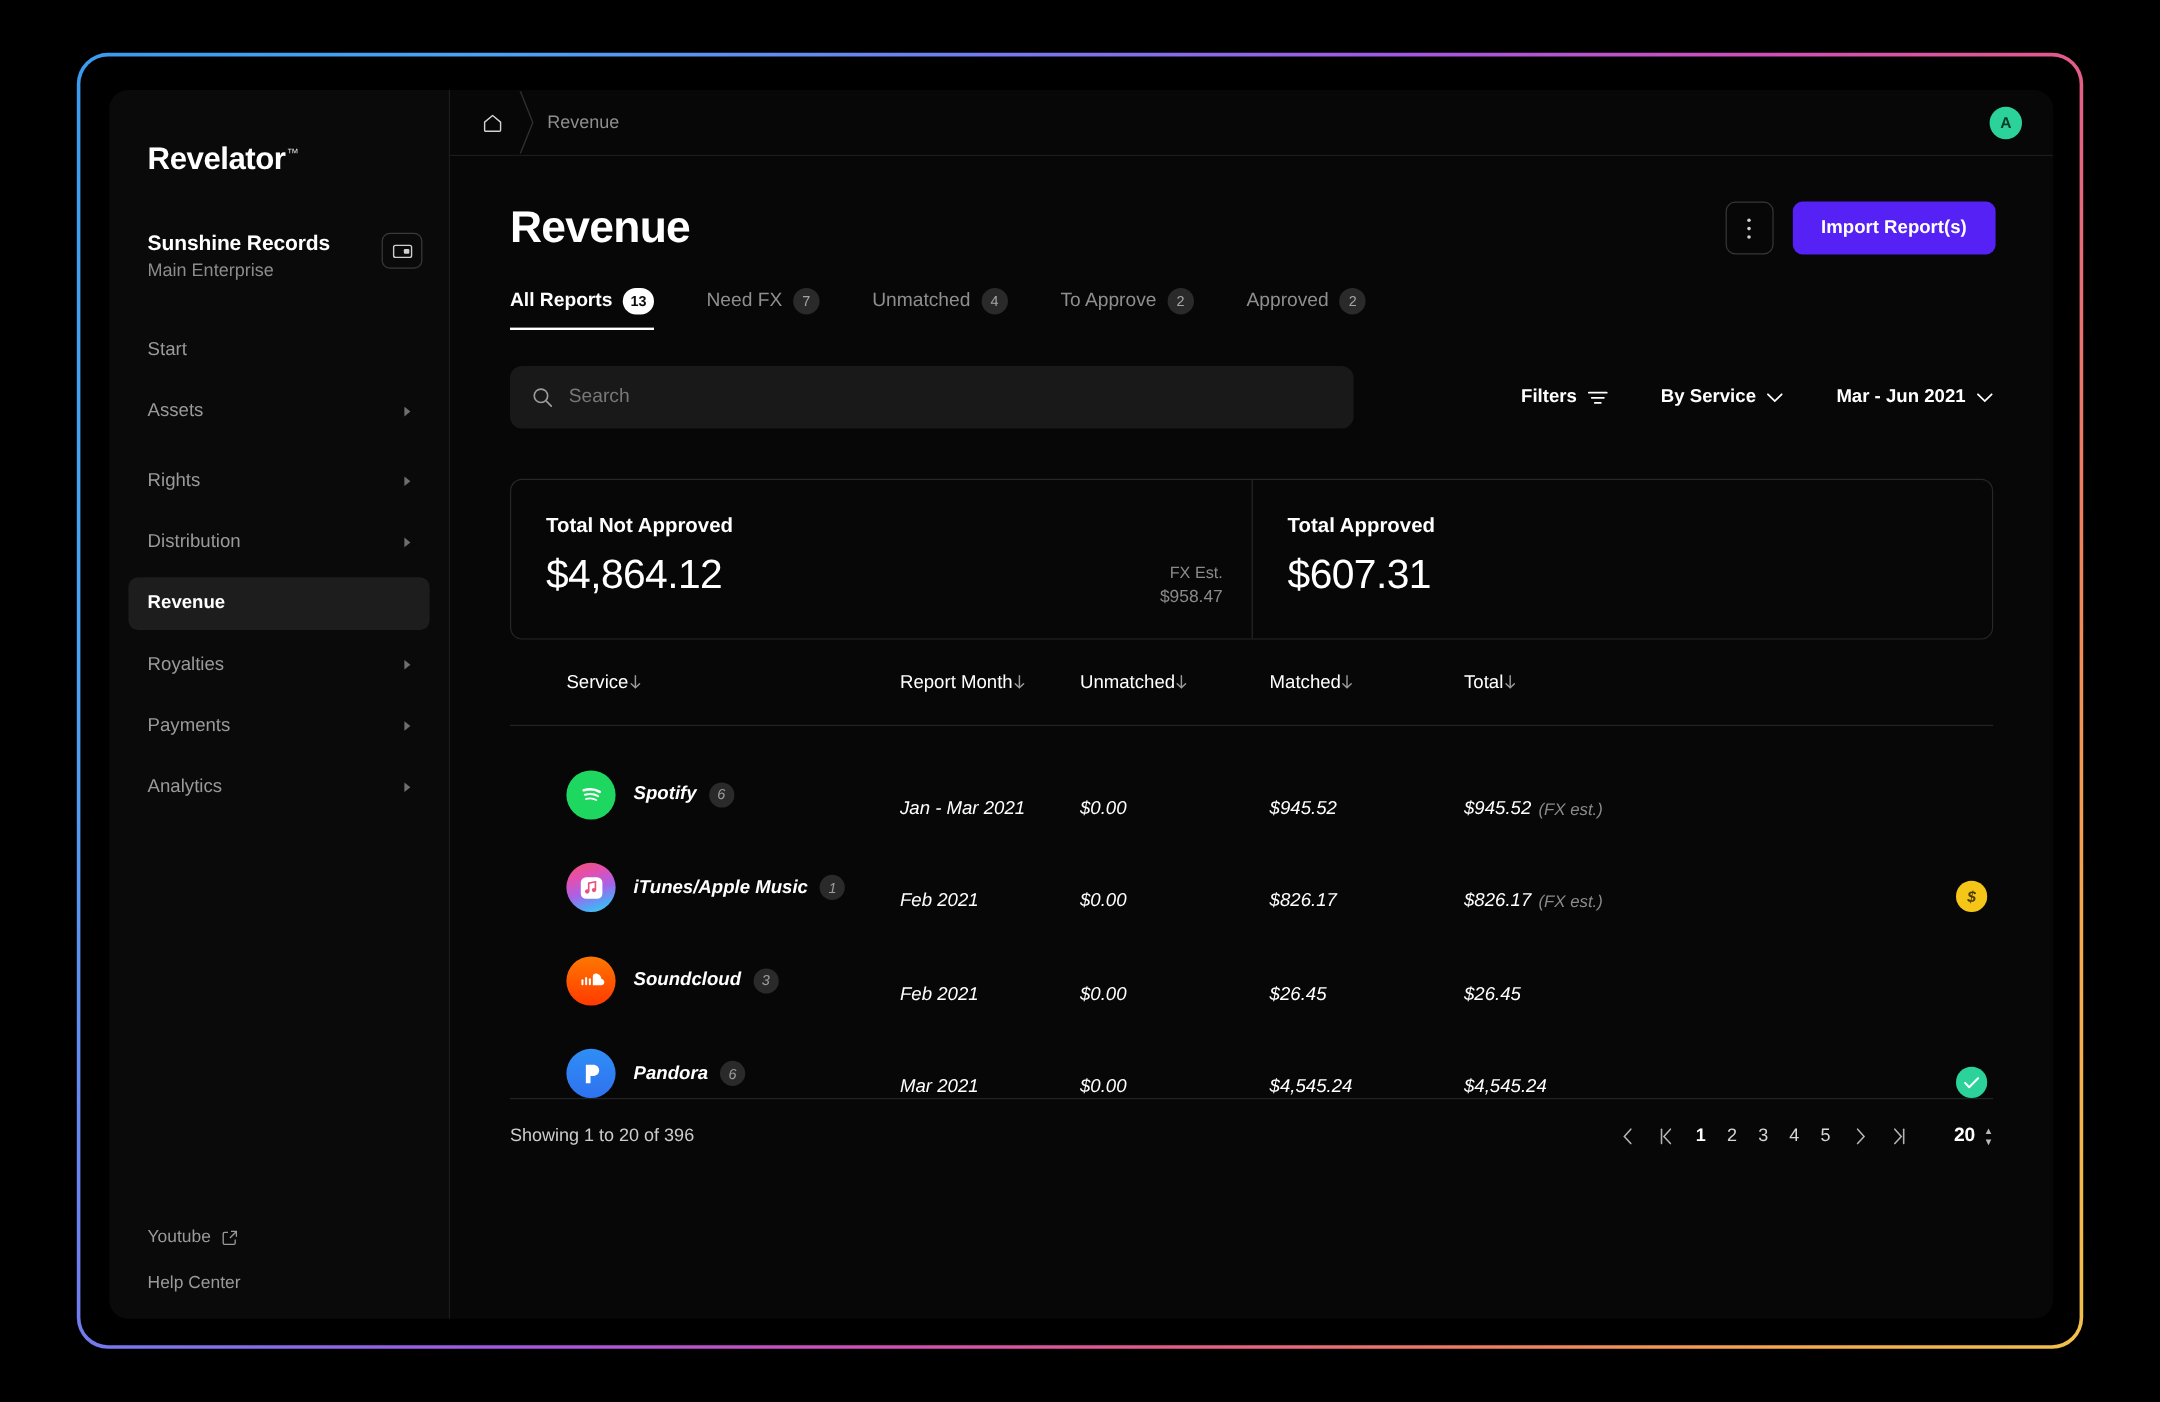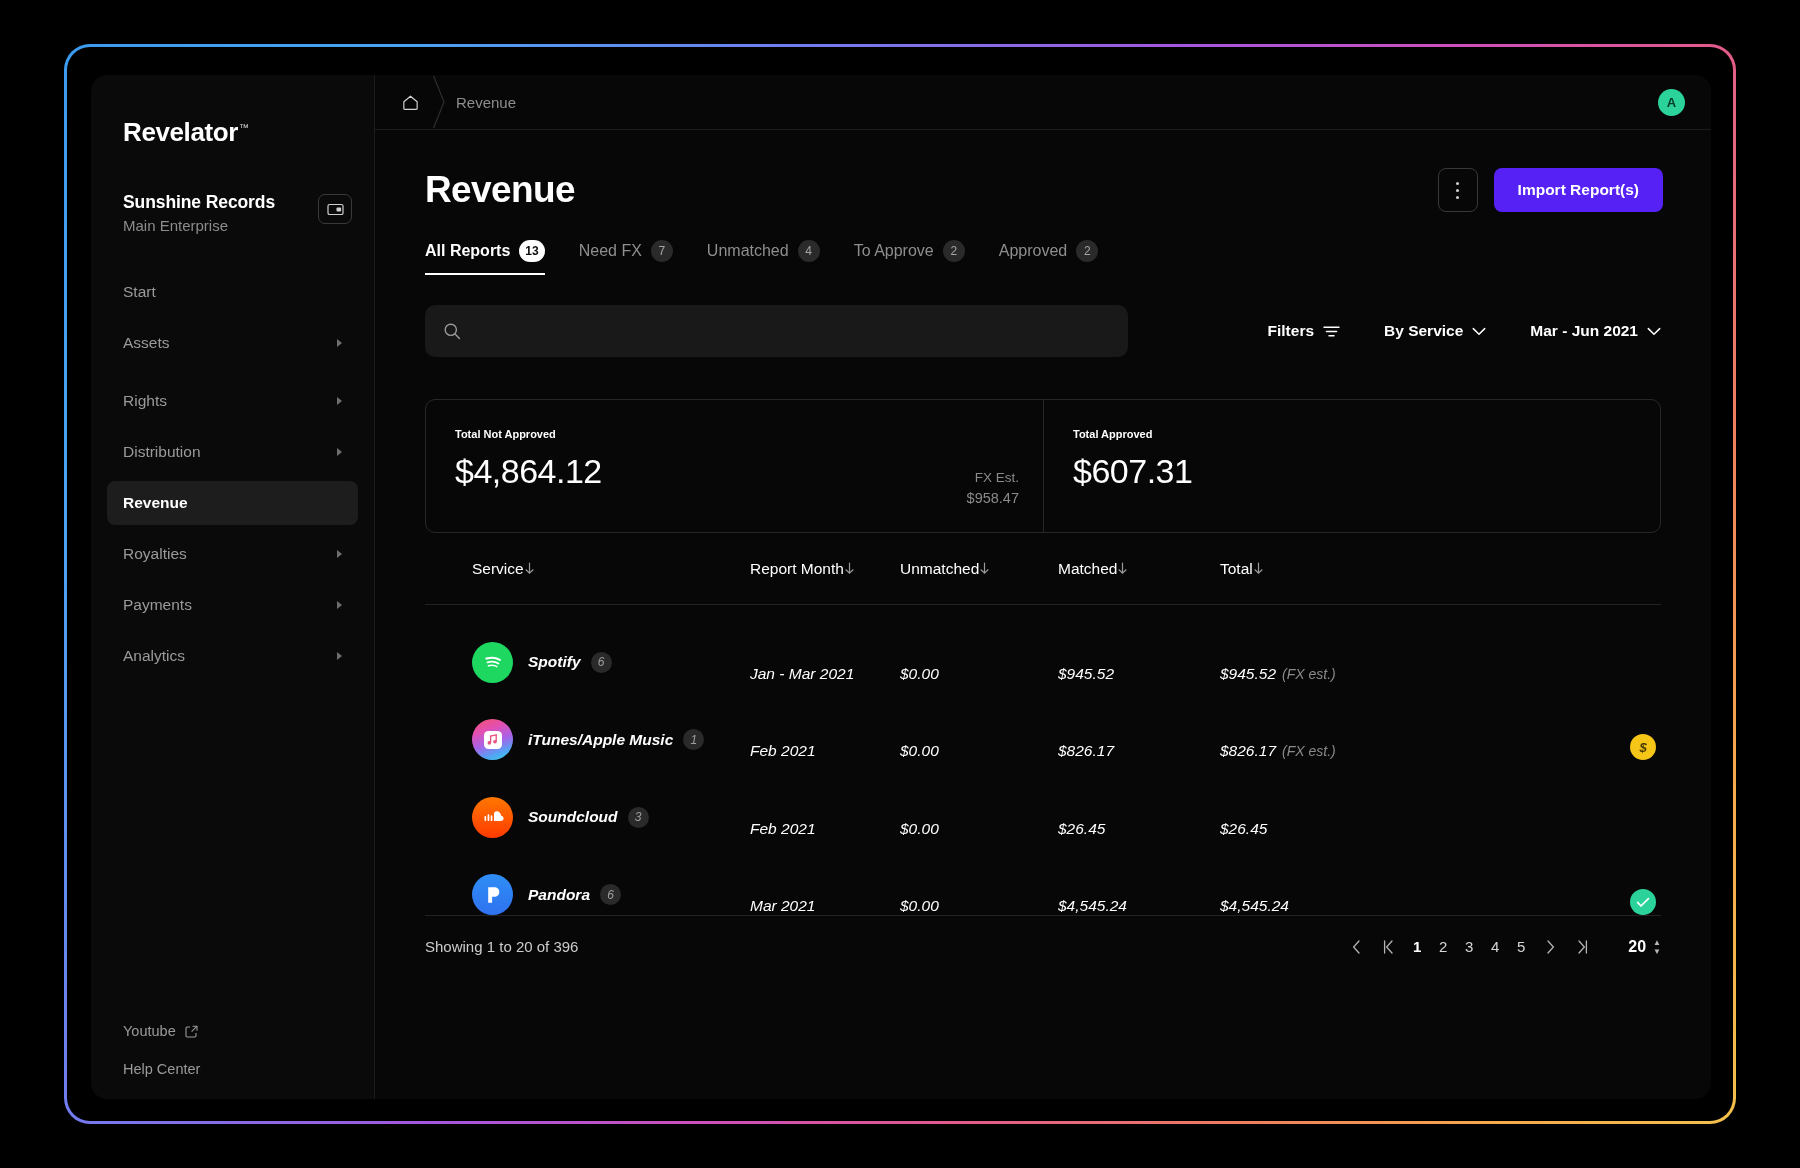--- a/index.html
+++ b/index.html
@@ -205,21 +205,21 @@
     display: flex; align-items: center;
     border: none;
     font-family: inherit;
   }
 
   
   #tabs {
     display: flex;
     align-items: flex-end;
     padding: 28px 0 0 50px;
-    gap: 34px;
+    gap: 44px;
     text-align: center;
   }
   .tab {
     display: flex;
     align-items: center;
     gap: 9px;
     padding-bottom: 13px;
     color: #8e8e8e;
     font-size: 16px;
     position: relative;
@@ -289,21 +289,21 @@
     display: flex;
     height: 134px;
     overflow: hidden;
   }
   .card {
     flex: 1 1 50%;
     padding: 28px 30px 0 29px;
     position: relative;
   }
   .card + .card { border-left: 1px solid #272727; }
-  .card-title { color: #ffffff; font-size: 11px; font-weight: bold; }
+  .card-title { color: #ffffff; font-size: 17px; font-weight: bold; }
   .card-value {
     color: #ffffff;
     font-size: 34px;
     font-weight: normal;
     margin-top: 12px;
     letter-spacing: -0.5px;
   }
   .card-fx {
     position: absolute;
     right: 24px; bottom: 26px;
@@ -531,20 +531,21 @@
         <span class="tab-badge">2</span>
       </div>
     </div>
 
     <div id="searchrow">
       <div class="search-box">
         <svg width="18" height="18" viewBox="0 0 18 18">
           <circle cx="7.8" cy="7.8" r="5.6" fill="none" stroke="#9b9b9b" stroke-width="1.4"></circle>
           <path d="M12.1 12.1L16.4 16.4" stroke="#9b9b9b" stroke-width="1.4" stroke-linecap="round"></path>
         </svg>
+        <input class="search-input" type="text" placeholder="Search" style="">
       </div>
 
       <div class="ctl first">
         <span>Filters</span>
         <svg width="17" height="13" viewBox="0 0 17 13">
           <path d="M1 2.2H16M3.4 6.5H13.6M6 10.8H11" stroke="#ffffff" stroke-width="1.4" stroke-linecap="round"></path>
         </svg>
       </div>
 
       <div class="ctl">

